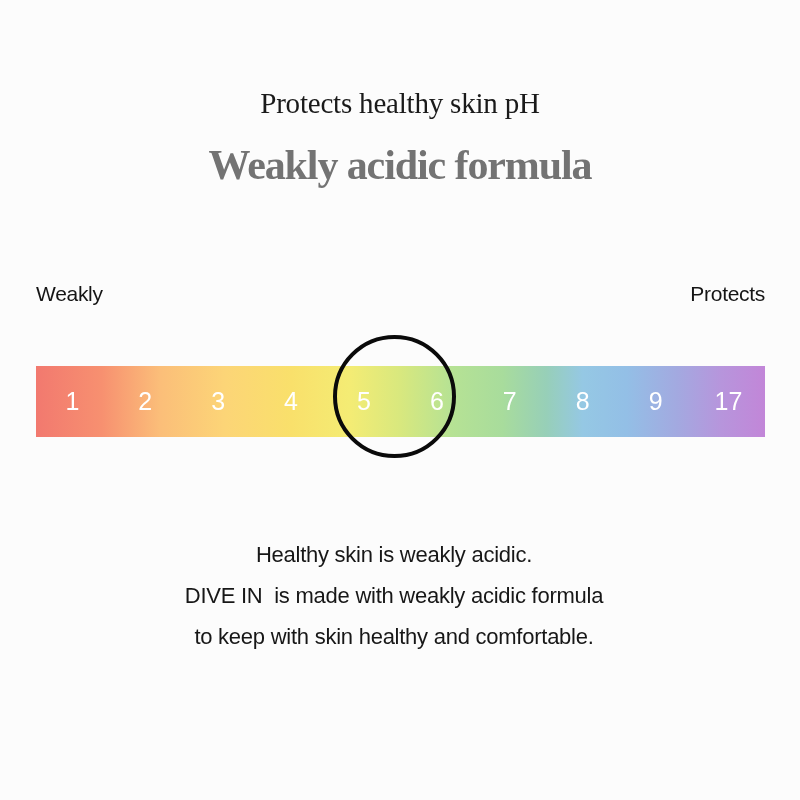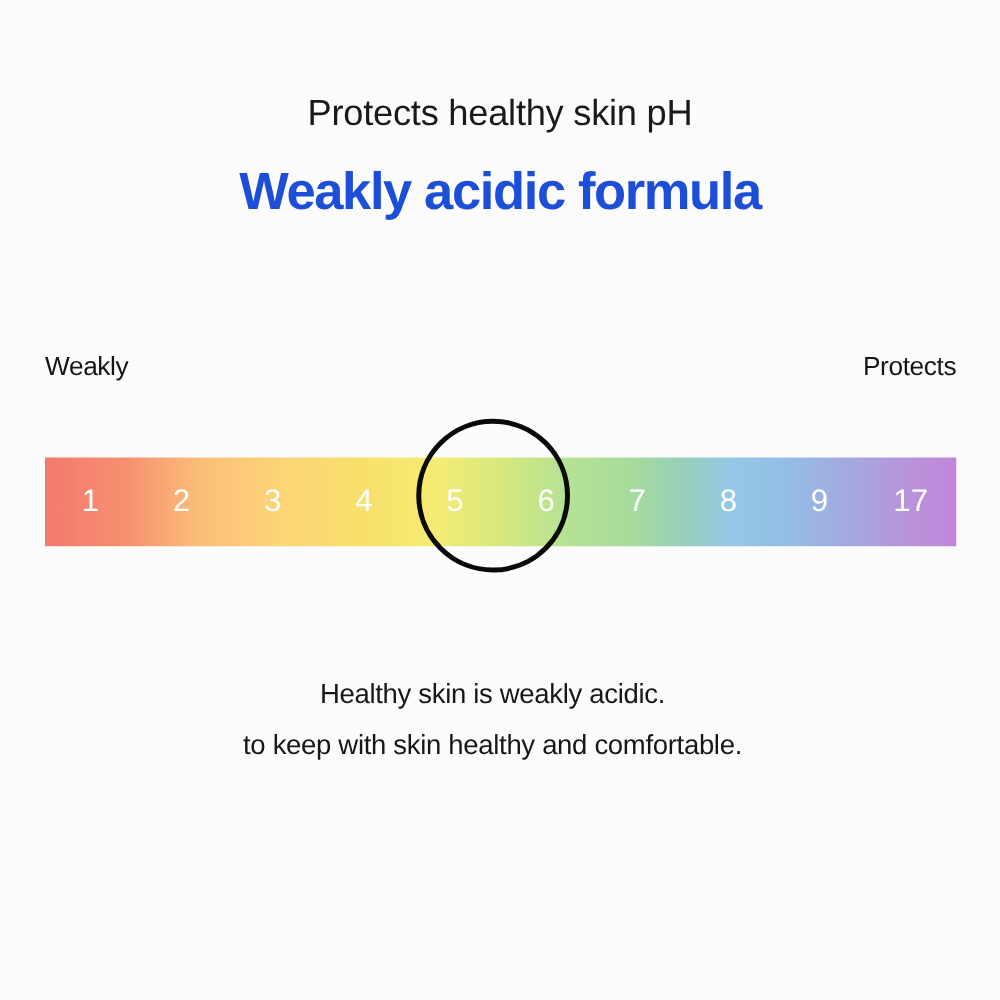--- a/index.html
+++ b/index.html
@@ -19,37 +19,38 @@
 
   #page {
     position: absolute;
     inset: 0;
   }
 
   
   .heading-block {
     position: absolute;
     left: 0;
-    top: 76px;
+    top: 88px;
     width: 800px;
     text-align: center;
+    font-family: Liberation Serif, serif;
   }
   .eyebrow {
     font-size: 29px;
     font-weight: 400;
     letter-spacing: -0.2px;
     color: #1a1a1a;
     line-height: 1.1;
     margin: 0;
   }
   .title {
     font-size: 42px;
     font-weight: 700;
     letter-spacing: -1.1px;
-    color: #1d4ed8;
+    color: #737373;
     line-height: 1.1;
     margin: 22px 0 0 0;
     text-align: center;
   }
 
   
   .zone-labels {
     position: absolute;
     left: 36px;
     top: 282px;
@@ -177,16 +178,17 @@
       <span class="ph-number">8</span>
       <span class="ph-number">9</span>
       <span class="ph-number">17</span>
     </div>
   </div>
 
   <div class="highlight-circle"></div>
 
   <div class="body-copy">
     <p class="body-line">Healthy skin is weakly acidic.</p>
+    <p class="body-line">DIVE IN  is made with weakly acidic formula</p>
     <p class="body-line">to keep with skin healthy and comfortable.</p>
   </div>
 
 </div>
 
 </body></html>

